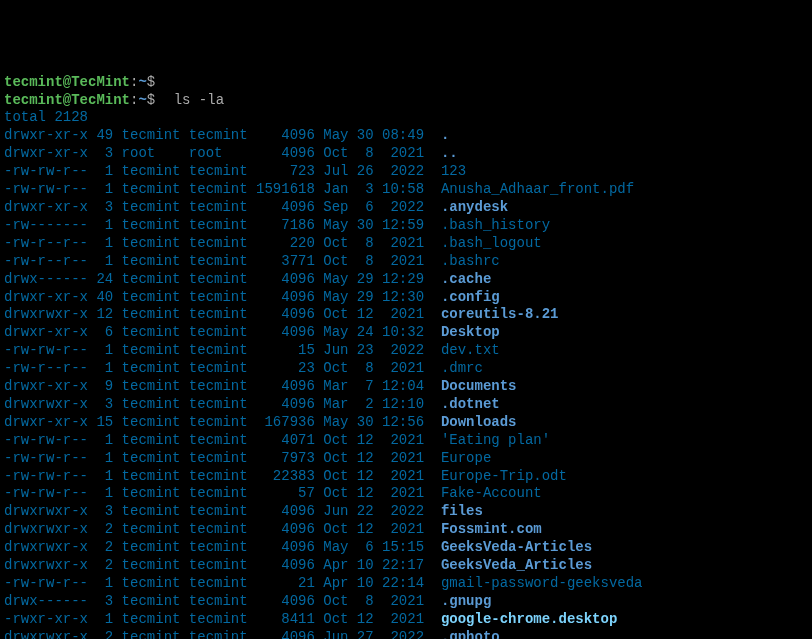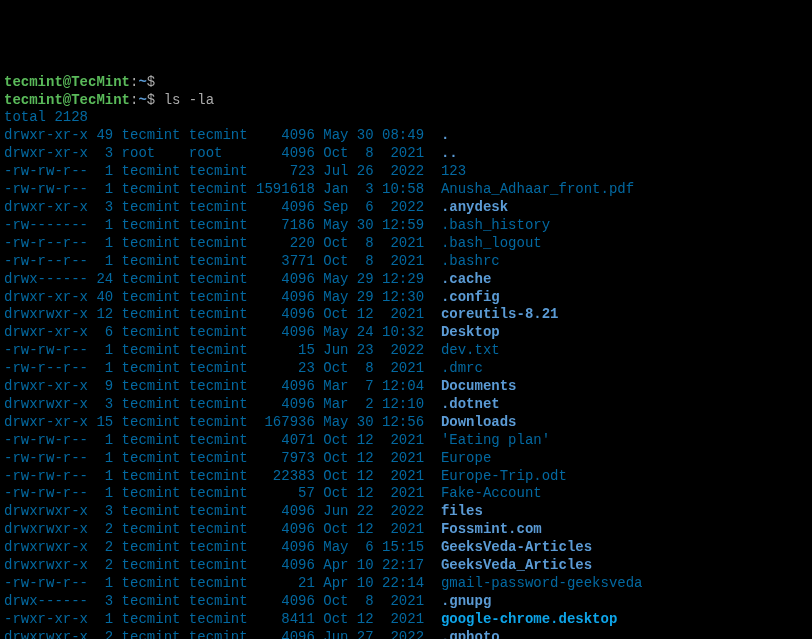--- a/index.html
+++ b/index.html
@@ -16,23 +16,23 @@
       white-space: pre;
       padding: 2px 4px;
       width: 812px;
       height: 639px;
       overflow: hidden;
     }
     .prompt-user { color: #5aba5a; font-weight: bold; }
     .prompt-colon { color: #aaaaaa; }
     .prompt-path { color: #5b9bd5; font-weight: bold; }
     .prompt-dollar { color: #aaaaaa; }
-    .command { color: #aaaaaa; }
+    .command { color: #aaaaaa; padding-left: 10px; }
     .dir { color: #5b9bd5; font-weight: bold; }
-    .exec { color: #0ea5e9; font-weight: bold; }
+    .exec { color: #7dd3fc; font-weight: bold; }
     .file { color: #0369a1; }
     .row { display: block; }
   </style>
 </head>
 <body>
 
 
 
 <div id="terminal"><span class="row"><span class="prompt-user">tecmint@TecMint</span><span class="prompt-colon">:</span><span class="prompt-path">~</span><span class="prompt-dollar">$</span></span><span class="row"><span class="prompt-user">tecmint@TecMint</span><span class="prompt-colon">:</span><span class="prompt-path">~</span><span class="prompt-dollar">$</span><span class="command"> ls -la</span></span><span class="row"><span class="file">total 2128</span></span><span class="row"><span class="file">drwxr-xr-x 49 tecmint tecmint    4096 May 30 08:49  </span><span class="dir">.</span></span><span class="row"><span class="file">drwxr-xr-x  3 root    root       4096 Oct  8  2021  </span><span class="dir">..</span></span><span class="row"><span class="file">-rw-rw-r--  1 tecmint tecmint     723 Jul 26  2022  </span><span class="file">123</span></span><span class="row"><span class="file">-rw-rw-r--  1 tecmint tecmint 1591618 Jan  3 10:58  </span><span class="file">Anusha_Adhaar_front.pdf</span></span><span class="row"><span class="file">drwxr-xr-x  3 tecmint tecmint    4096 Sep  6  2022  </span><span class="dir">.anydesk</span></span><span class="row"><span class="file">-rw-------  1 tecmint tecmint    7186 May 30 12:59  </span><span class="file">.bash_history</span></span><span class="row"><span class="file">-rw-r--r--  1 tecmint tecmint     220 Oct  8  2021  </span><span class="file">.bash_logout</span></span><span class="row"><span class="file">-rw-r--r--  1 tecmint tecmint    3771 Oct  8  2021  </span><span class="file">.bashrc</span></span><span class="row"><span class="file">drwx------ 24 tecmint tecmint    4096 May 29 12:29  </span><span class="dir">.cache</span></span><span class="row"><span class="file">drwxr-xr-x 40 tecmint tecmint    4096 May 29 12:30  </span><span class="dir">.config</span></span><span class="row"><span class="file">drwxrwxr-x 12 tecmint tecmint    4096 Oct 12  2021  </span><span class="dir">coreutils-8.21</span></span><span class="row"><span class="file">drwxr-xr-x  6 tecmint tecmint    4096 May 24 10:32  </span><span class="dir">Desktop</span></span><span class="row"><span class="file">-rw-rw-r--  1 tecmint tecmint      15 Jun 23  2022  </span><span class="file">dev.txt</span></span><span class="row"><span class="file">-rw-r--r--  1 tecmint tecmint      23 Oct  8  2021  </span><span class="file">.dmrc</span></span><span class="row"><span class="file">drwxr-xr-x  9 tecmint tecmint    4096 Mar  7 12:04  </span><span class="dir">Documents</span></span><span class="row"><span class="file">drwxrwxr-x  3 tecmint tecmint    4096 Mar  2 12:10  </span><span class="dir">.dotnet</span></span><span class="row"><span class="file">drwxr-xr-x 15 tecmint tecmint  167936 May 30 12:56  </span><span class="dir">Downloads</span></span><span class="row"><span class="file">-rw-rw-r--  1 tecmint tecmint    4071 Oct 12  2021  </span><span class="file">'Eating plan'</span></span><span class="row"><span class="file">-rw-rw-r--  1 tecmint tecmint    7973 Oct 12  2021  </span><span class="file">Europe</span></span><span class="row"><span class="file">-rw-rw-r--  1 tecmint tecmint   22383 Oct 12  2021  </span><span class="file">Europe-Trip.odt</span></span><span class="row"><span class="file">-rw-rw-r--  1 tecmint tecmint      57 Oct 12  2021  </span><span class="file">Fake-Account</span></span><span class="row"><span class="file">drwxrwxr-x  3 tecmint tecmint    4096 Jun 22  2022  </span><span class="dir">files</span></span><span class="row"><span class="file">drwxrwxr-x  2 tecmint tecmint    4096 Oct 12  2021  </span><span class="dir">Fossmint.com</span></span><span class="row"><span class="file">drwxrwxr-x  2 tecmint tecmint    4096 May  6 15:15  </span><span class="dir">GeeksVeda-Articles</span></span><span class="row"><span class="file">drwxrwxr-x  2 tecmint tecmint    4096 Apr 10 22:17  </span><span class="dir">GeeksVeda_Articles</span></span><span class="row"><span class="file">-rw-rw-r--  1 tecmint tecmint      21 Apr 10 22:14  </span><span class="file">gmail-password-geeksveda</span></span><span class="row"><span class="file">drwx------  3 tecmint tecmint    4096 Oct  8  2021  </span><span class="dir">.gnupg</span></span><span class="row"><span class="file">-rwxr-xr-x  1 tecmint tecmint    8411 Oct 12  2021  </span><span class="exec">google-chrome.desktop</span></span><span class="row"><span class="file">drwxrwxr-x  2 tecmint tecmint    4096 Jun 27  2022  </span><span class="dir">.gphoto</span></span></div>
 

